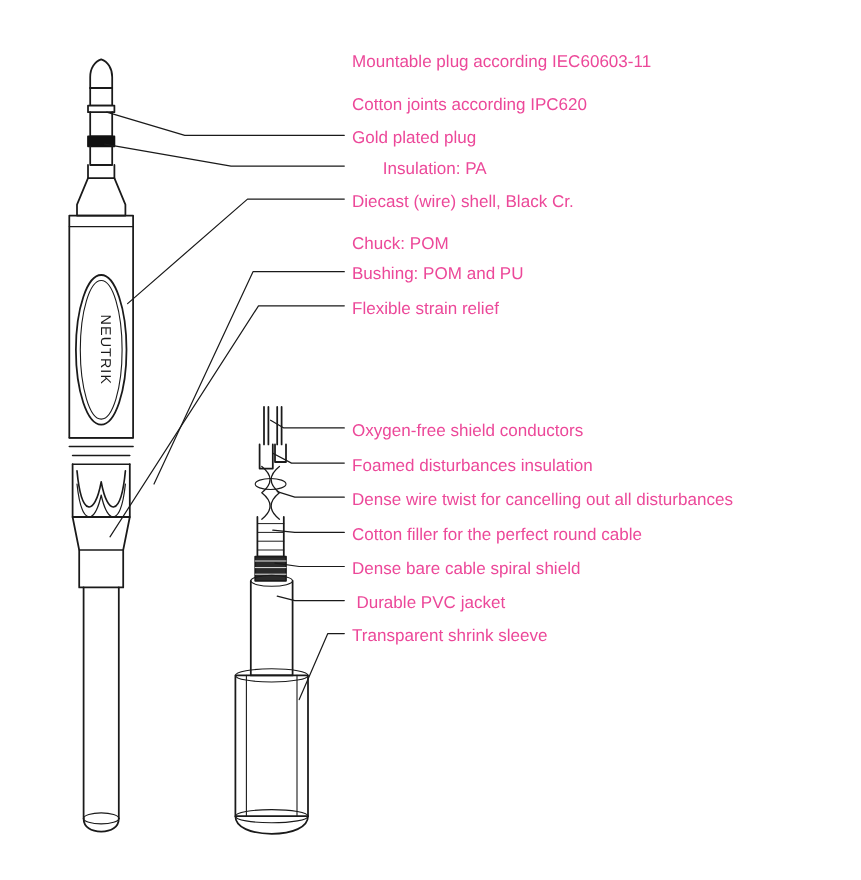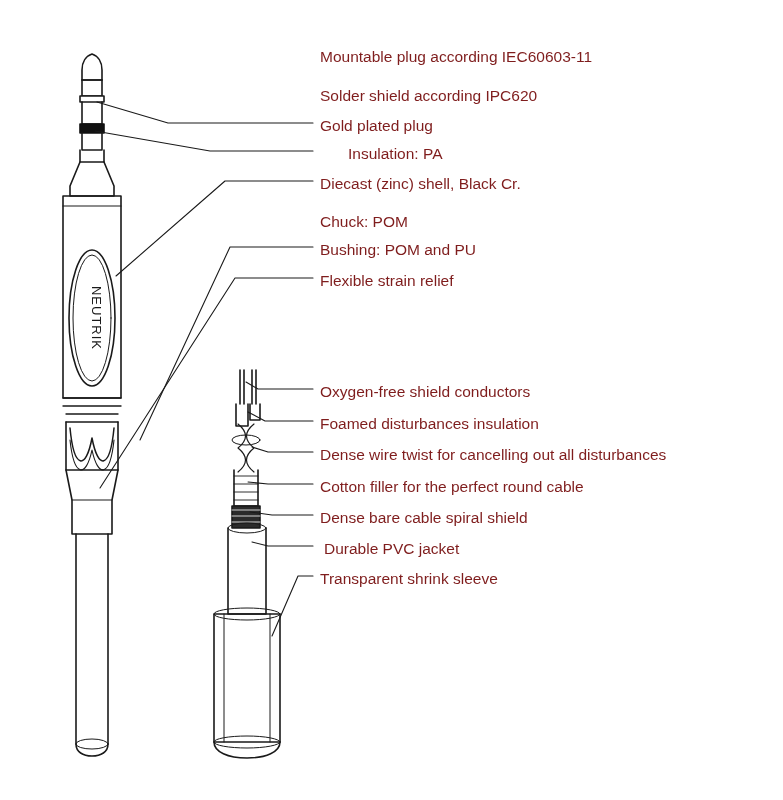--- a/index.html
+++ b/index.html
@@ -27,21 +27,21 @@
     left: 0;
     top: 0;
     width: 783px;
     height: 800px;
   }
   .label {
     position: absolute;
     font-size: 15.5px;
     line-height: 17px;
     white-space: nowrap;
-    color: #7f1d1d;
+    color: #ec4899;
   }
   .brandtext {
     font-family: "Liberation Sans", sans-serif;
     font-size: 13px;
     letter-spacing: 1px;
     font-weight: normal;
   }
 </style>
 </head>
 <body>
@@ -146,24 +146,24 @@
           <polyline points="313,546 268,546 252,542" fill="none" stroke="#1a1a1a" stroke-width="1.1"></polyline>
           <polyline points="313,576 298,576 272,636" fill="none" stroke="#1a1a1a" stroke-width="1.1"></polyline>
         </g>
     </g>
 
     <text class="brandtext" x="92" y="318" fill="#1a1a1a" text-anchor="middle" transform="rotate(90 92 318)">NEUTRIK</text>
   </svg>
 
   <div id="labels">
       <div class="label" style="left: 320px; top: 48px;">Mountable plug according IEC60603-11</div>
-      <div class="label" style="left: 320px; top: 87px;">Solder shield according IPC620</div>
+      <div class="label" style="left: 320px; top: 87px;">Cotton joints according IPC620</div>
       <div class="label" style="left: 320px; top: 117px;">Gold plated plug</div>
       <div class="label" style="left: 320px; top: 145px; margin-left: 28px;">Insulation: PA</div>
-      <div class="label" style="left: 320px; top: 175px;">Diecast (zinc) shell, Black Cr.</div>
+      <div class="label" style="left: 320px; top: 175px;">Diecast (wire) shell, Black Cr.</div>
       <div class="label" style="left: 320px; top: 213px;">Chuck: POM</div>
       <div class="label" style="left: 320px; top: 241px;">Bushing: POM and PU</div>
       <div class="label" style="left: 320px; top: 272px;">Flexible strain relief</div>
       <div class="label" style="left: 320px; top: 383px;">Oxygen-free shield conductors</div>
       <div class="label" style="left: 320px; top: 415px;">Foamed disturbances insulation</div>
       <div class="label" style="left: 320px; top: 446px;">Dense wire twist for cancelling out all disturbances</div>
       <div class="label" style="left: 320px; top: 478px;">Cotton filler for the perfect round cable</div>
       <div class="label" style="left: 320px; top: 509px;">Dense bare cable spiral shield</div>
       <div class="label" style="left: 324px; top: 540px;">Durable PVC jacket</div>
       <div class="label" style="left: 320px; top: 570px;">Transparent shrink sleeve</div>

